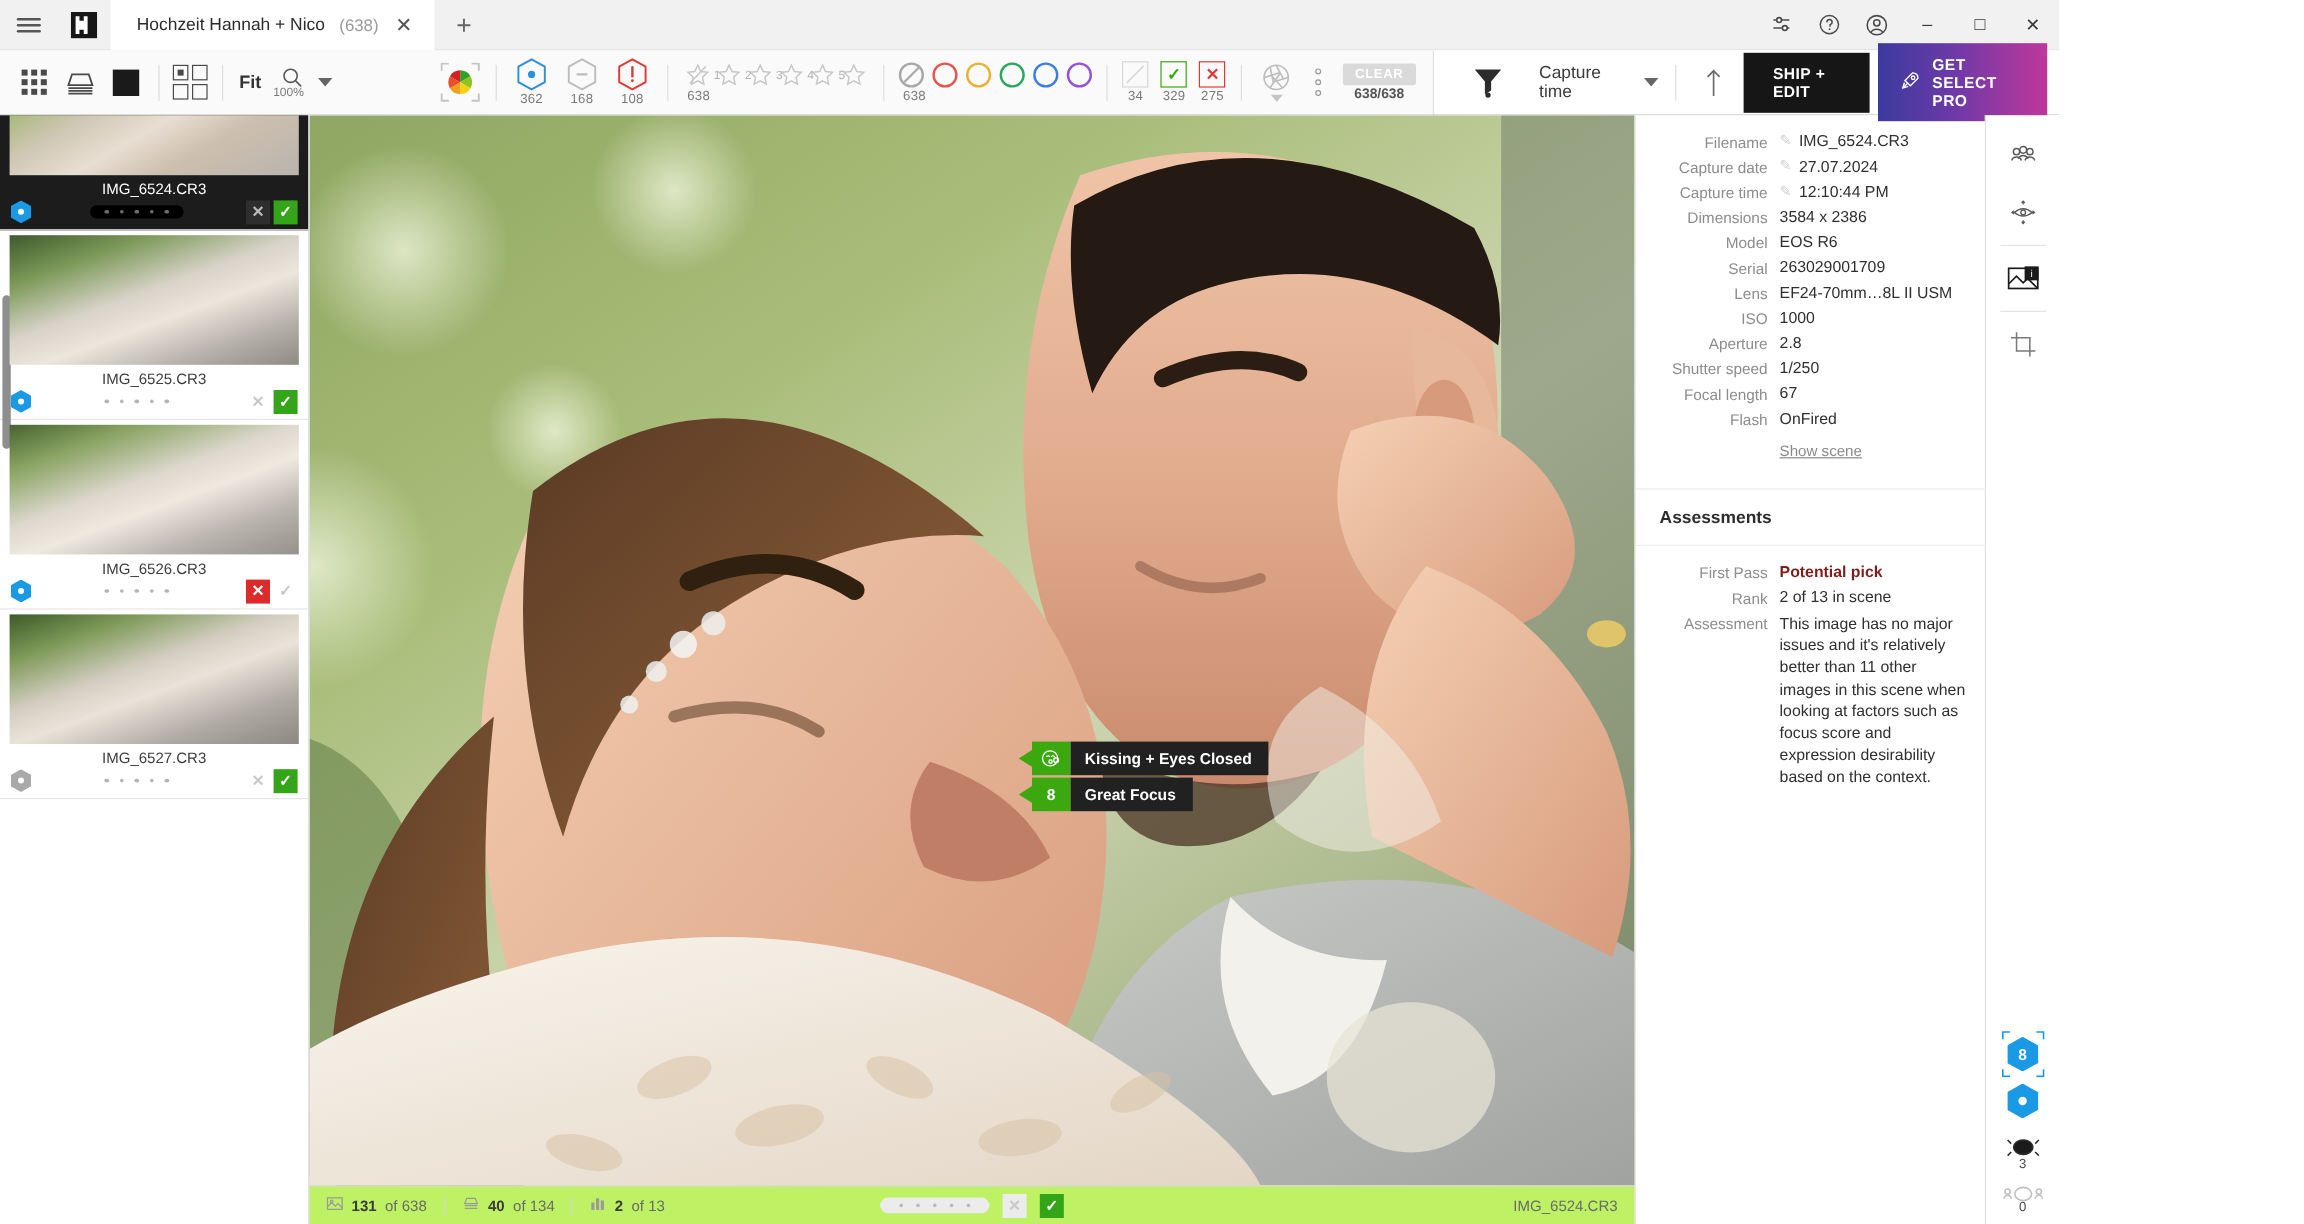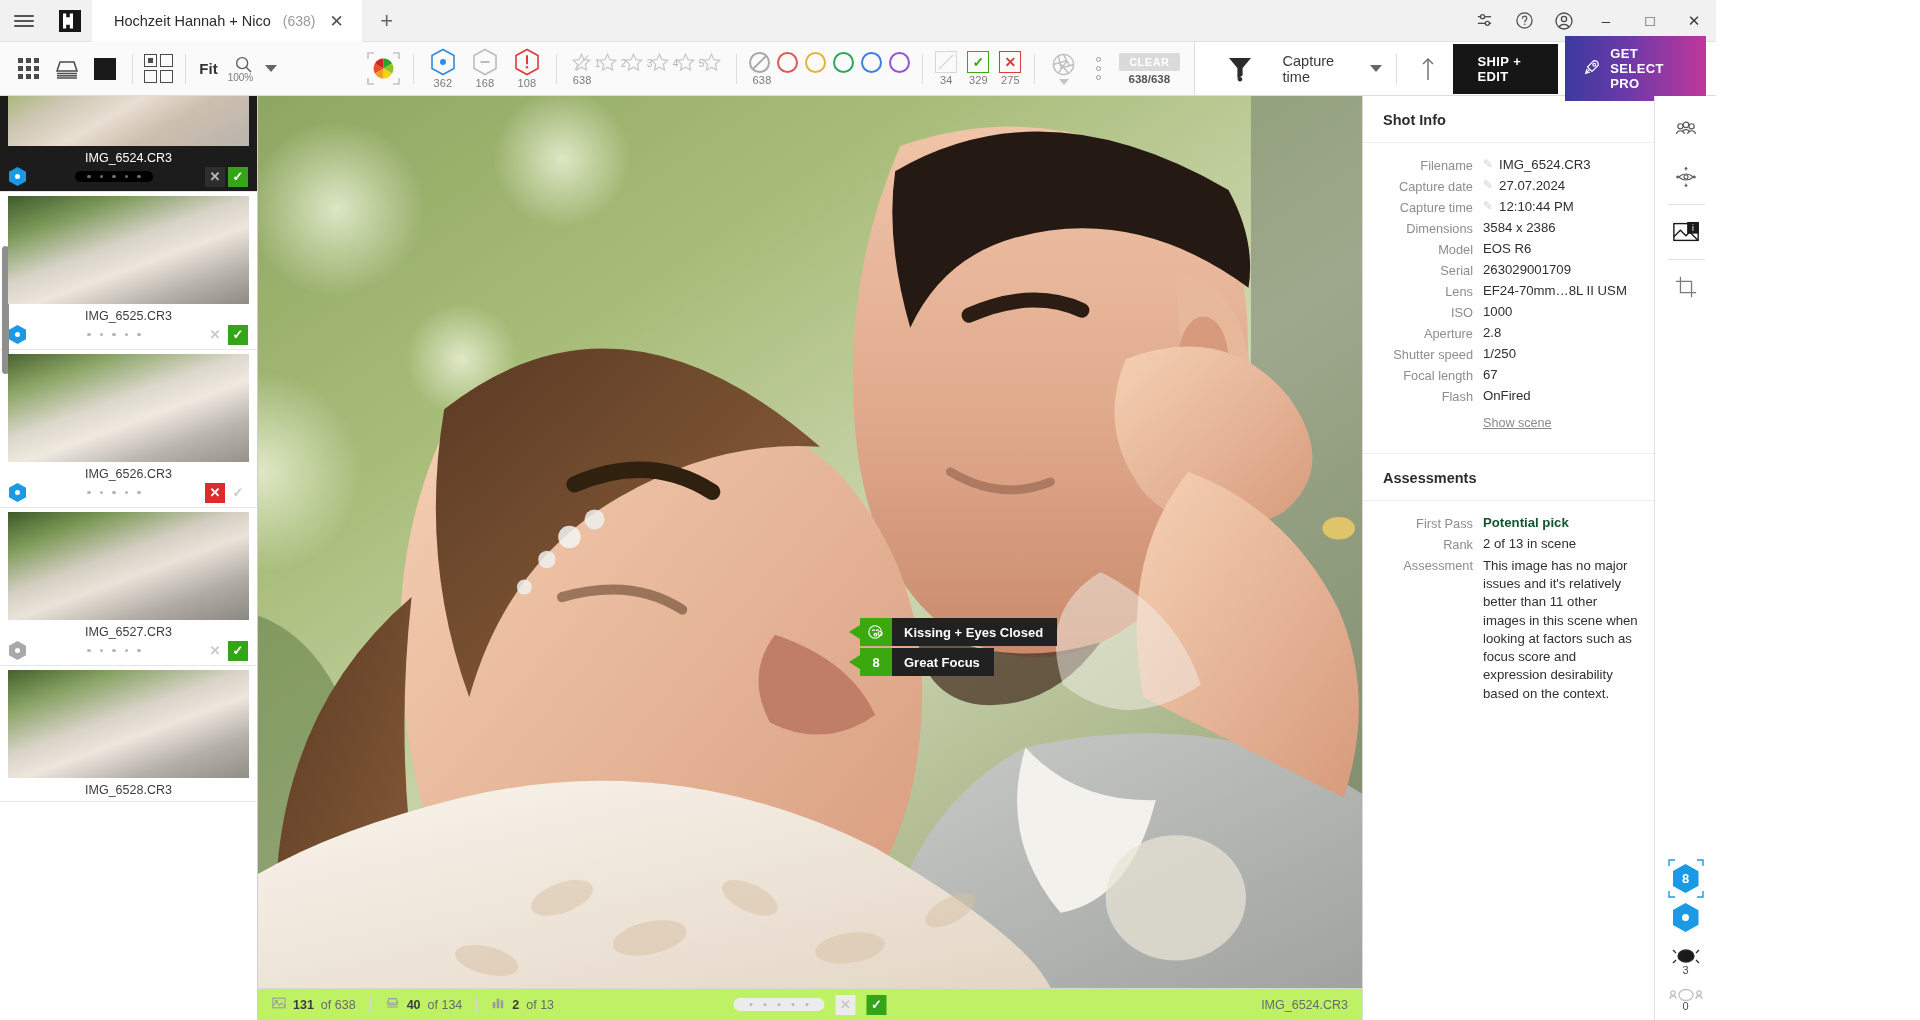--- a/index.html
+++ b/index.html
@@ -148,21 +148,21 @@
   .ip-body { padding: 14px 14px 6px 6px; }
   .row { display: flex; margin-bottom: 5px; font-size: 12.8px; align-items: flex-start;}
   .row .lbl { width: 104px; text-align: right; color: #8d8d8d; flex: 0 0 104px; padding-top: 1px;}
   .row .val { color: #2f2f2f; padding-left: 10px; display: flex; align-items: flex-start; gap: 6px; font-size: 13.2px;}
   .pencil { color: #cfcfcf; font-size: 12px; flex: 0 0 auto; }
   .showmore { margin-left: 114px; font-size: 12.6px; color: #8a8a8a; text-decoration: underline;
      cursor: pointer; margin-top: 7px; display: inline-block;}
   .ip-div { border-top: 1px solid #ededed; margin: 16px 0 0; }
   .ip-head2 { font-size: 14.5px; font-weight: bold; color: #2d2d2d; padding: 16px 20px 14px;
      border-bottom: 1px solid #ededed;}
-  .link-blue { color: #14532d; font-weight: bold; }
+  .link-blue { color: #7f1d1d; font-weight: bold; }
   .assess-text { line-height: 1.38; max-width: 160px; }
 
   
   .rail { width: 62px; flex: 0 0 62px; background: #fff; border-left: 1px solid #e0e0e0;
      display: flex; flex-direction: column; align-items: center; padding-top: 12px; position:relative;}
   .rail-btn { width: 46px; height: 46px; display: flex; align-items: center; justify-content: center;
      cursor: pointer; color: #5a5a5a; }
   .rail-btn.active { color: #1a1a1a; }
   .rail-div { width: 38px; height: 1px; background: #e4e4e4; margin: 4px 0; }
   .rail-bottom { position: absolute; bottom: 8px; display: flex; flex-direction: column; align-items: center; gap: 10px;}
@@ -539,25 +539,20 @@
                 <i></i>
                 <i></i>
                 <i></i>
               </div>
           </div>
           <div class="fbtn x-off">✕</div>
           <div class="fbtn c-on">✓</div>
         </div>
       </div>
 
-      <div class="thumb">
-        <div class="thumb-img" style="height:108px;
-          background:linear-gradient(160deg,#44602d 0%,#85a060 20%,#d9d3c8 44%,#ece6dd 58%,#b5b0a9 78%,#918d87 100%);"></div>
-        <div class="thumb-name">IMG_6528.CR3</div>
-      </div>
     </div>
 
     <div class="viewer">
       <div class="photo-area">
         <div class="photo">
           <svg width="100%" height="100%" viewBox="0 0 1056 712" preserveAspectRatio="xMidYMid slice">
             <defs>
               <linearGradient id="bg" x1="0" y1="0" x2="1" y2="1">
                 <stop offset="0%" stop-color="#8aa35e"></stop>
                   <stop offset="30%" stop-color="#a8bd79"></stop>
@@ -706,21 +701,20 @@
           </div>
           <div class="fbtn x-off" style="background:#ececec;">✕</div>
           <div class="fbtn c-on">✓</div>
         </div>
 
         <div class="status-file">IMG_6524.CR3</div>
       </div>
     </div>
 
     <div class="infopanel">
-      <div class="ip-head">Shot Info</div>
       <div class="ip-body">
 
         <div class="row">
           <div class="lbl">Filename</div>
           <div class="val">
               <span class="pencil">✎</span>
             <span>IMG_6524.CR3</span>
             </div>
         </div>
         <div class="row">

